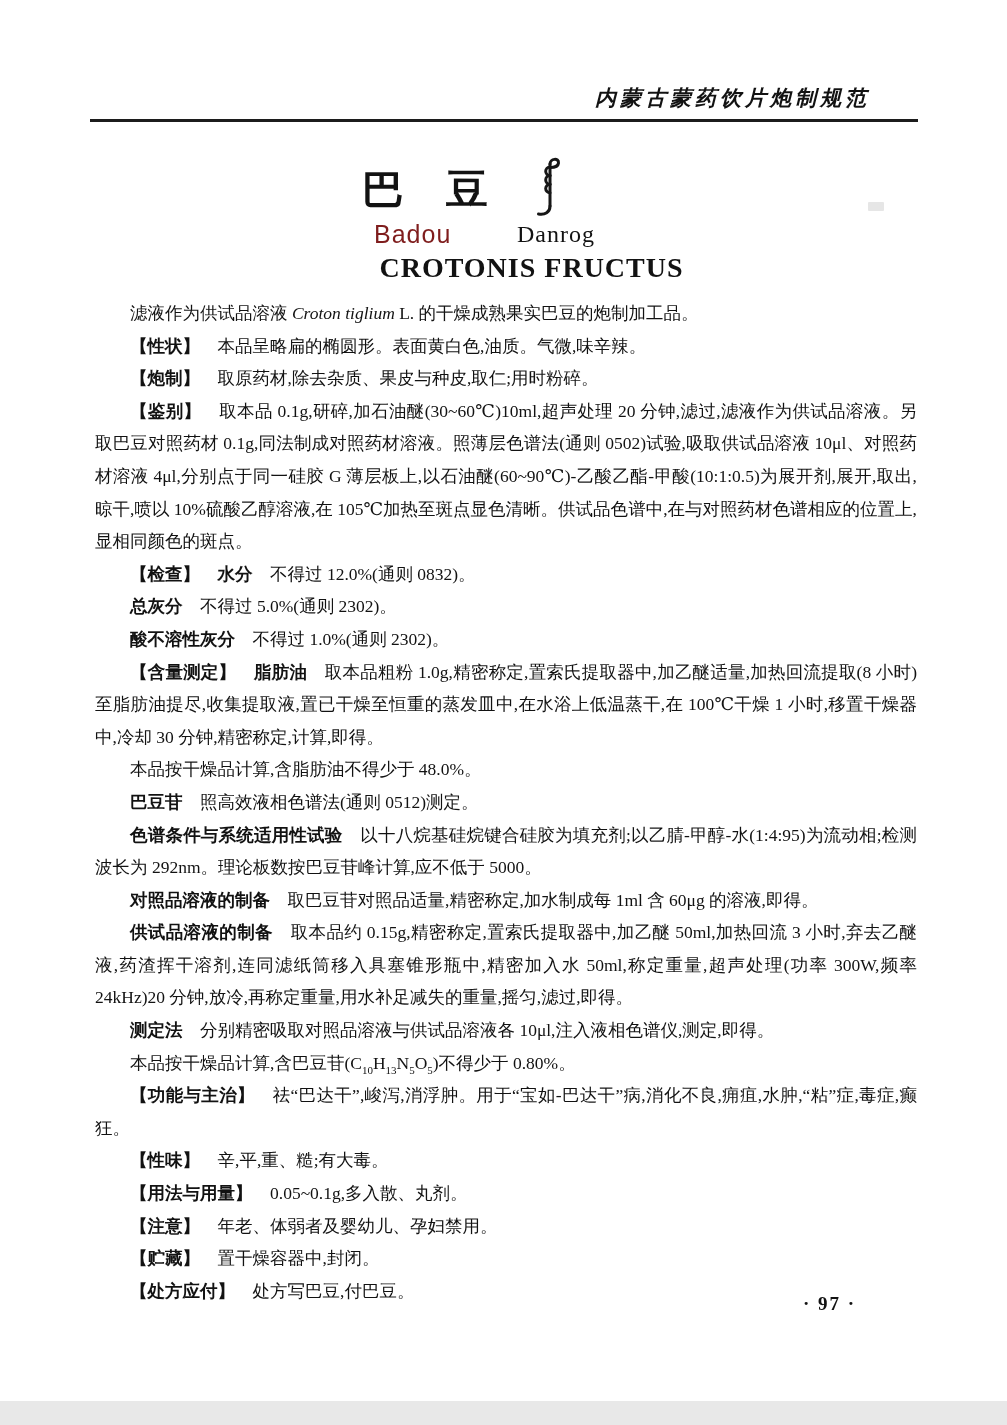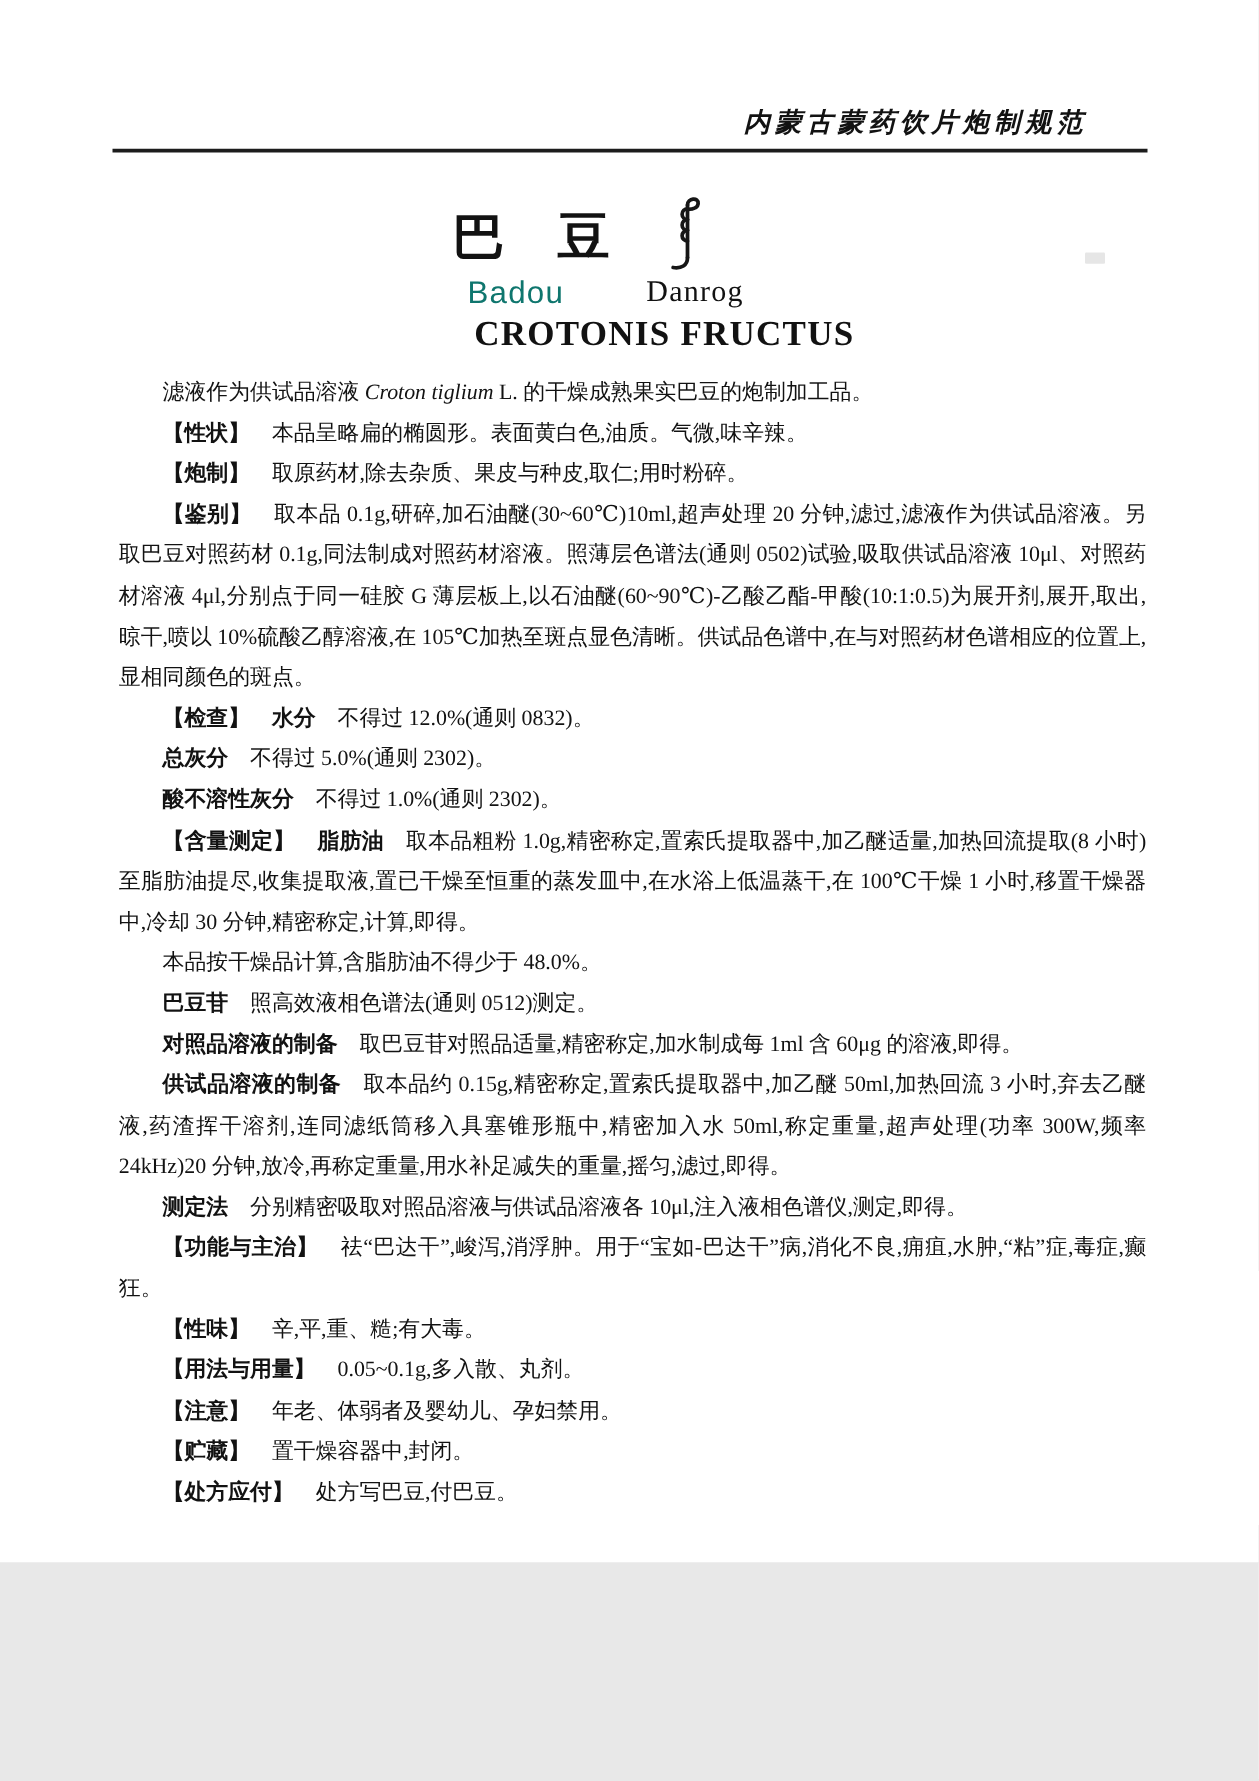--- a/index.html
+++ b/index.html
@@ -1,18 +1,18 @@
 <!DOCTYPE html>
 <html><head>
 <meta charset="utf-8">
 <style>
   html,body{margin:0;padding:0;background:#e8e8e8;}
   .page{
     position:relative;
-    width:1007px;height:1250px;
+    width:1007px;height:1401px;
     margin:0 auto;
     background:#ffffff;
     color:#121212;
     font-family:"Liberation Serif","DejaVu Serif",serif;
     overflow:hidden;
   }
   .running-header{
     position:absolute;top:84px;right:137px;
     font-size:21px;letter-spacing:4px;
     font-style:italic;font-weight:bold;
@@ -24,21 +24,21 @@
   }
   .title-block{position:absolute;left:0;top:0;width:100%;height:300px;}
   .zh-title{
     position:absolute;left:362px;top:162px;
     font-size:42px;font-weight:bold;white-space:nowrap;
   }
   .mongol-svg{position:absolute;left:532px;top:155px;}
   .pinyin{
     position:absolute;left:374px;top:220px;
     font-family:"Liberation Sans","DejaVu Sans",sans-serif;
-    font-size:25px;letter-spacing:1px;color:#0f766e;
+    font-size:25px;letter-spacing:1px;color:#7f1d1d;
   }
   .mongol-latin{
     position:absolute;left:517px;top:221px;
     font-size:24px;letter-spacing:1px;
   }
   .latin-title{
     position:absolute;left:0;top:252px;width:100%;
     text-align:center;font-size:28px;font-weight:bold;letter-spacing:1px;margin-left:28px;
   }
   .doc-body{
@@ -92,23 +92,25 @@
       <p class="para"><span>滤液作为供试品溶液 </span><span class="i">Croton tiglium</span><span> L. 的干燥成熟果实巴豆的炮制加工品。</span></p>
       <p class="para"><span class="b">【性状】</span><span>　本品呈略扁的椭圆形。表面黄白色,油质。气微,味辛辣。</span></p>
       <p class="para"><span class="b">【炮制】</span><span>　取原药材,除去杂质、果皮与种皮,取仁;用时粉碎。</span></p>
       <p class="para"><span class="b">【鉴别】</span><span>　取本品 0.1g,研碎,加石油醚(30~60℃)10ml,超声处理 20 分钟,滤过,滤液作为供试品溶液。另取巴豆对照药材 0.1g,同法制成对照药材溶液。照薄层色谱法(通则 0502)试验,吸取供试品溶液 10μl、对照药材溶液 4μl,分别点于同一硅胶 G 薄层板上,以石油醚(60~90℃)-乙酸乙酯-甲酸(10:1:0.5)为展开剂,展开,取出,晾干,喷以 10%硫酸乙醇溶液,在 105℃加热至斑点显色清晰。供试品色谱中,在与对照药材色谱相应的位置上,显相同颜色的斑点。</span></p>
       <p class="para"><span class="b">【检查】</span><span>　</span><span class="b">水分</span><span>　不得过 12.0%(通则 0832)。</span></p>
       <p class="para"><span class="b">总灰分</span><span>　不得过 5.0%(通则 2302)。</span></p>
       <p class="para"><span class="b">酸不溶性灰分</span><span>　不得过 1.0%(通则 2302)。</span></p>
       <p class="para"><span class="b">【含量测定】</span><span>　</span><span class="b">脂肪油</span><span>　取本品粗粉 1.0g,精密称定,置索氏提取器中,加乙醚适量,加热回流提取(8 小时)至脂肪油提尽,收集提取液,置已干燥至恒重的蒸发皿中,在水浴上低温蒸干,在 100℃干燥 1 小时,移置干燥器中,冷却 30 分钟,精密称定,计算,即得。</span></p>
       <p class="para"><span>本品按干燥品计算,含脂肪油不得少于 48.0%。</span></p>
       <p class="para"><span class="b">巴豆苷</span><span>　照高效液相色谱法(通则 0512)测定。</span></p>
+      <p class="para"><span class="b">色谱条件与系统适用性试验</span><span>　以十八烷基硅烷键合硅胶为填充剂;以乙腈-甲醇-水(1:4:95)为流动相;检测波长为 292nm。理论板数按巴豆苷峰计算,应不低于 5000。</span></p>
       <p class="para"><span class="b">对照品溶液的制备</span><span>　取巴豆苷对照品适量,精密称定,加水制成每 1ml 含 60μg 的溶液,即得。</span></p>
       <p class="para"><span class="b">供试品溶液的制备</span><span>　取本品约 0.15g,精密称定,置索氏提取器中,加乙醚 50ml,加热回流 3 小时,弃去乙醚液,药渣挥干溶剂,连同滤纸筒移入具塞锥形瓶中,精密加入水 50ml,称定重量,超声处理(功率 300W,频率 24kHz)20 分钟,放冷,再称定重量,用水补足减失的重量,摇匀,滤过,即得。</span></p>
       <p class="para"><span class="b">测定法</span><span>　分别精密吸取对照品溶液与供试品溶液各 10μl,注入液相色谱仪,测定,即得。</span></p>
+      <p class="para"><span>本品按干燥品计算,含巴豆苷(C</span><span class="sub">10</span><span>H</span><span class="sub">13</span><span>N</span><span class="sub">5</span><span>O</span><span class="sub">5</span><span>)不得少于 0.80%。</span></p>
       <p class="para"><span class="b">【功能与主治】</span><span>　祛“巴达干”,峻泻,消浮肿。用于“宝如-巴达干”病,消化不良,痈疽,水肿,“粘”症,毒症,癫狂。</span></p>
       <p class="para"><span class="b">【性味】</span><span>　辛,平,重、糙;有大毒。</span></p>
       <p class="para"><span class="b">【用法与用量】</span><span>　0.05~0.1g,多入散、丸剂。</span></p>
       <p class="para"><span class="b">【注意】</span><span>　年老、体弱者及婴幼儿、孕妇禁用。</span></p>
       <p class="para"><span class="b">【贮藏】</span><span>　置干燥容器中,封闭。</span></p>
       <p class="para"><span class="b">【处方应付】</span><span>　处方写巴豆,付巴豆。</span></p>
     </div>
 
   <div class="page-number">· 97 ·</div>
 

